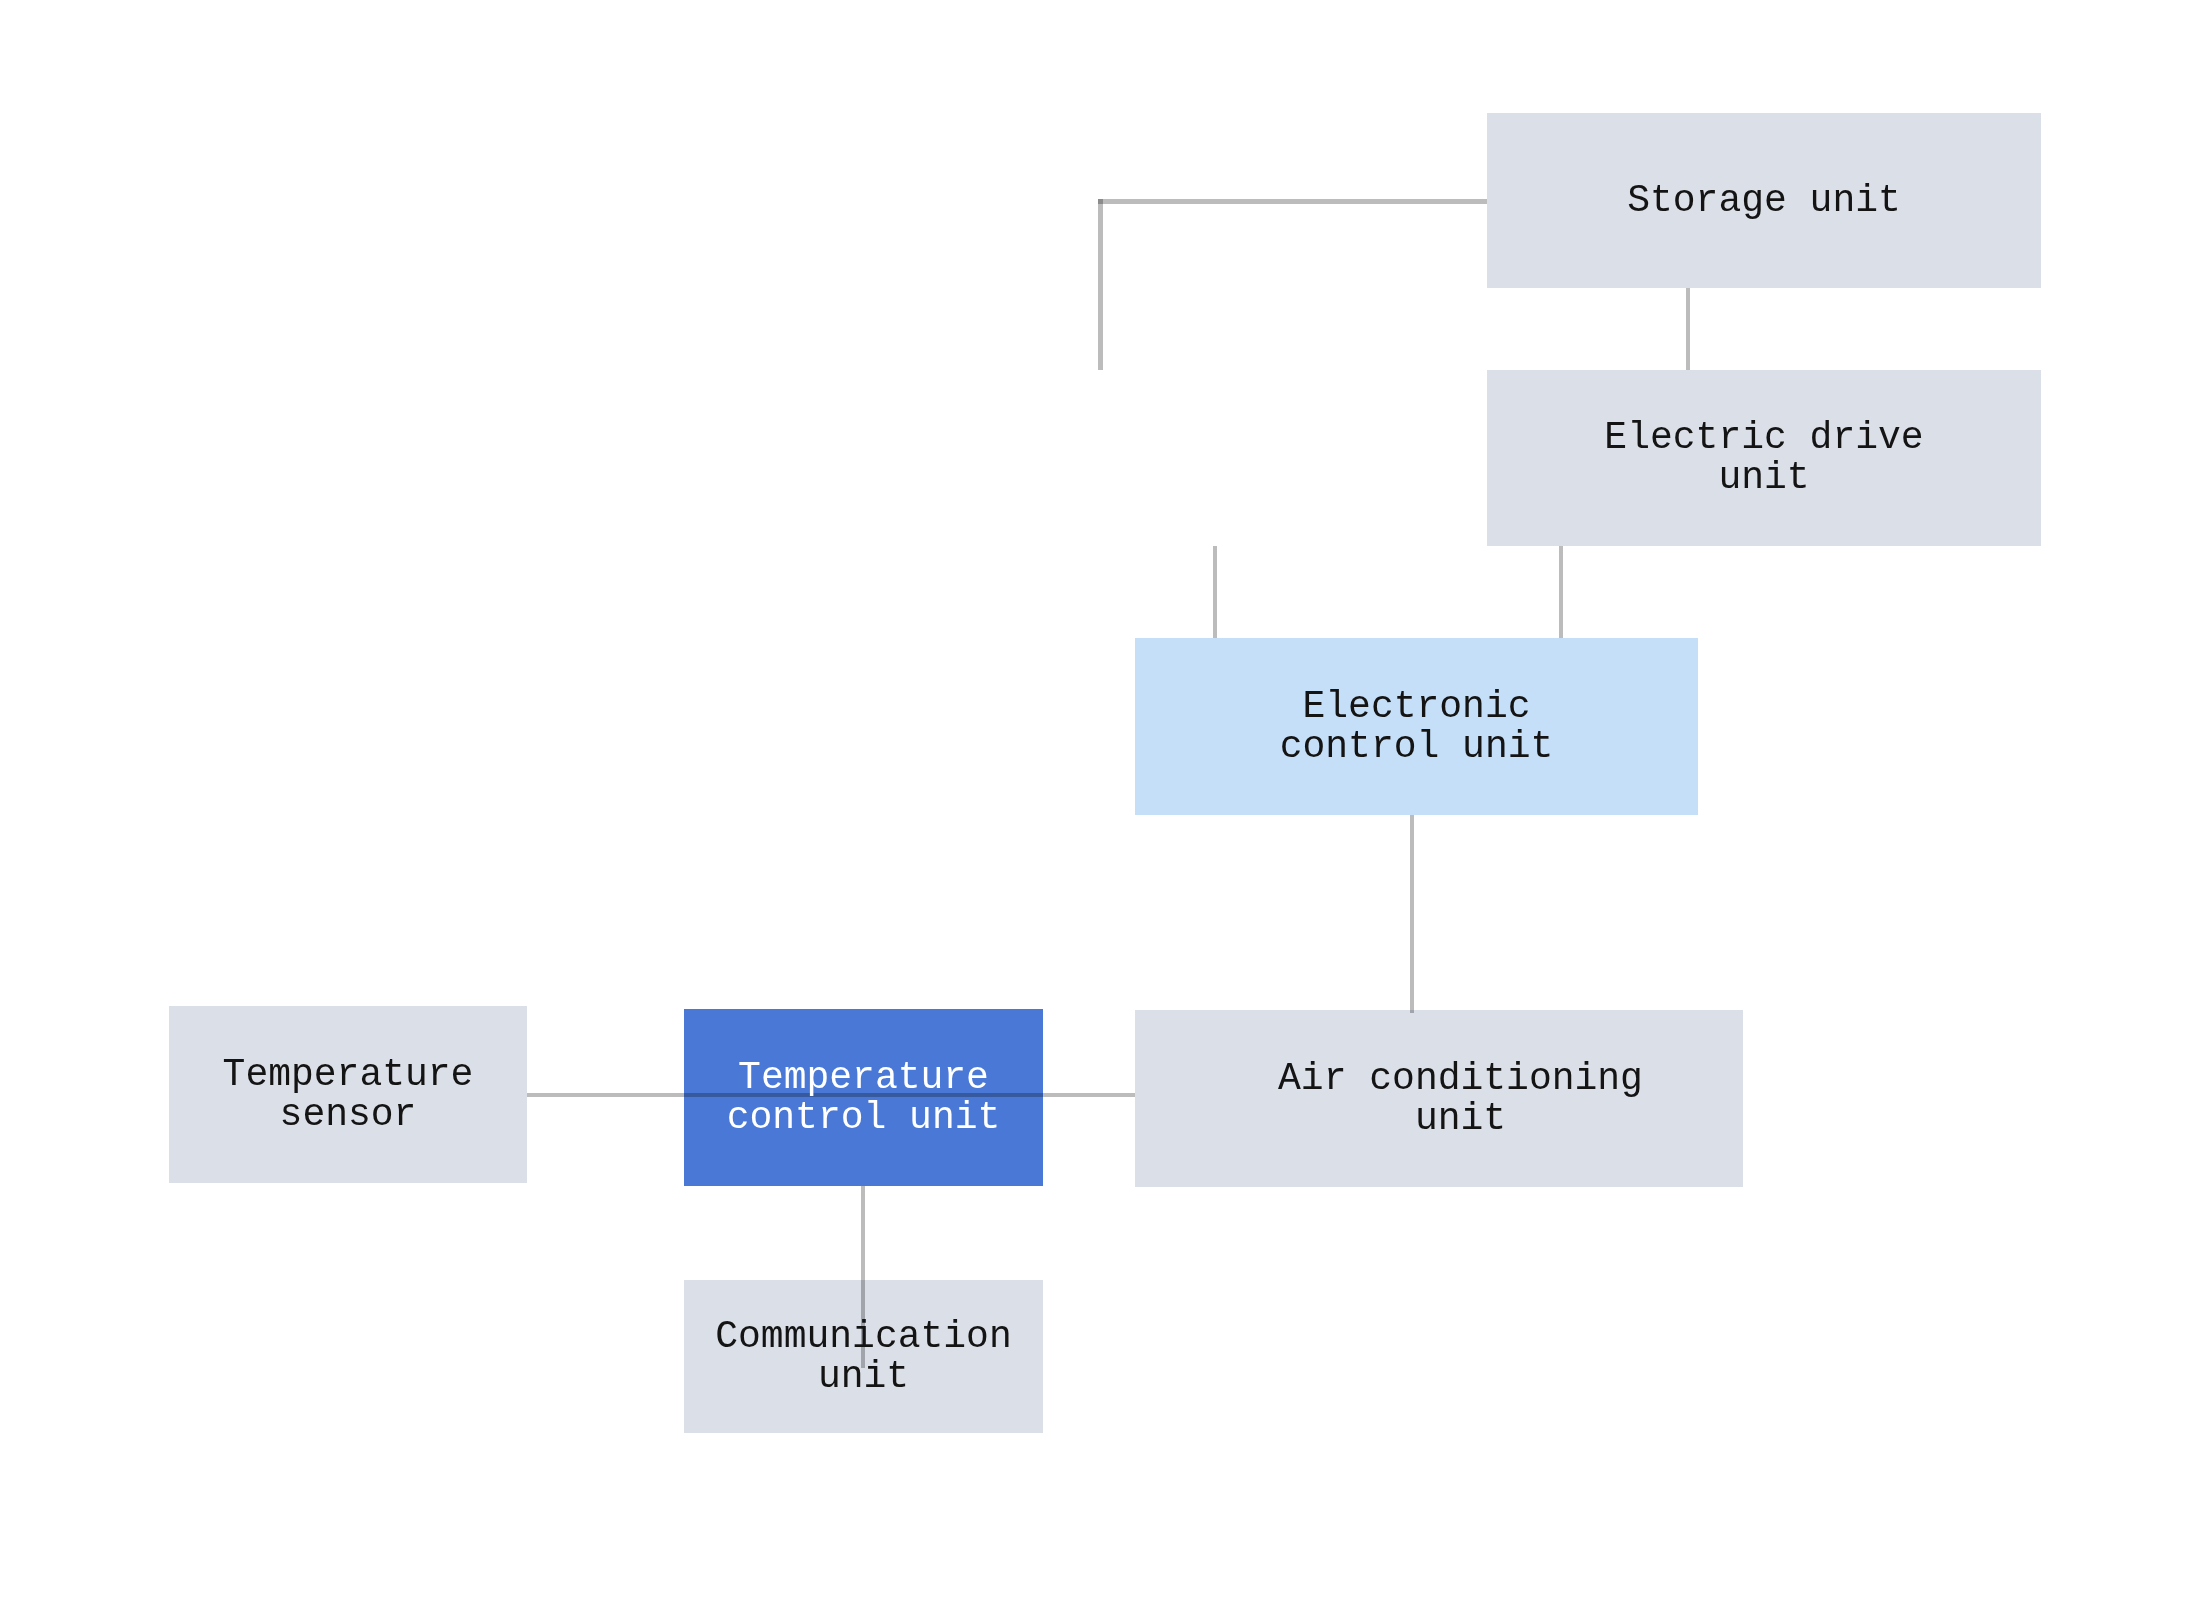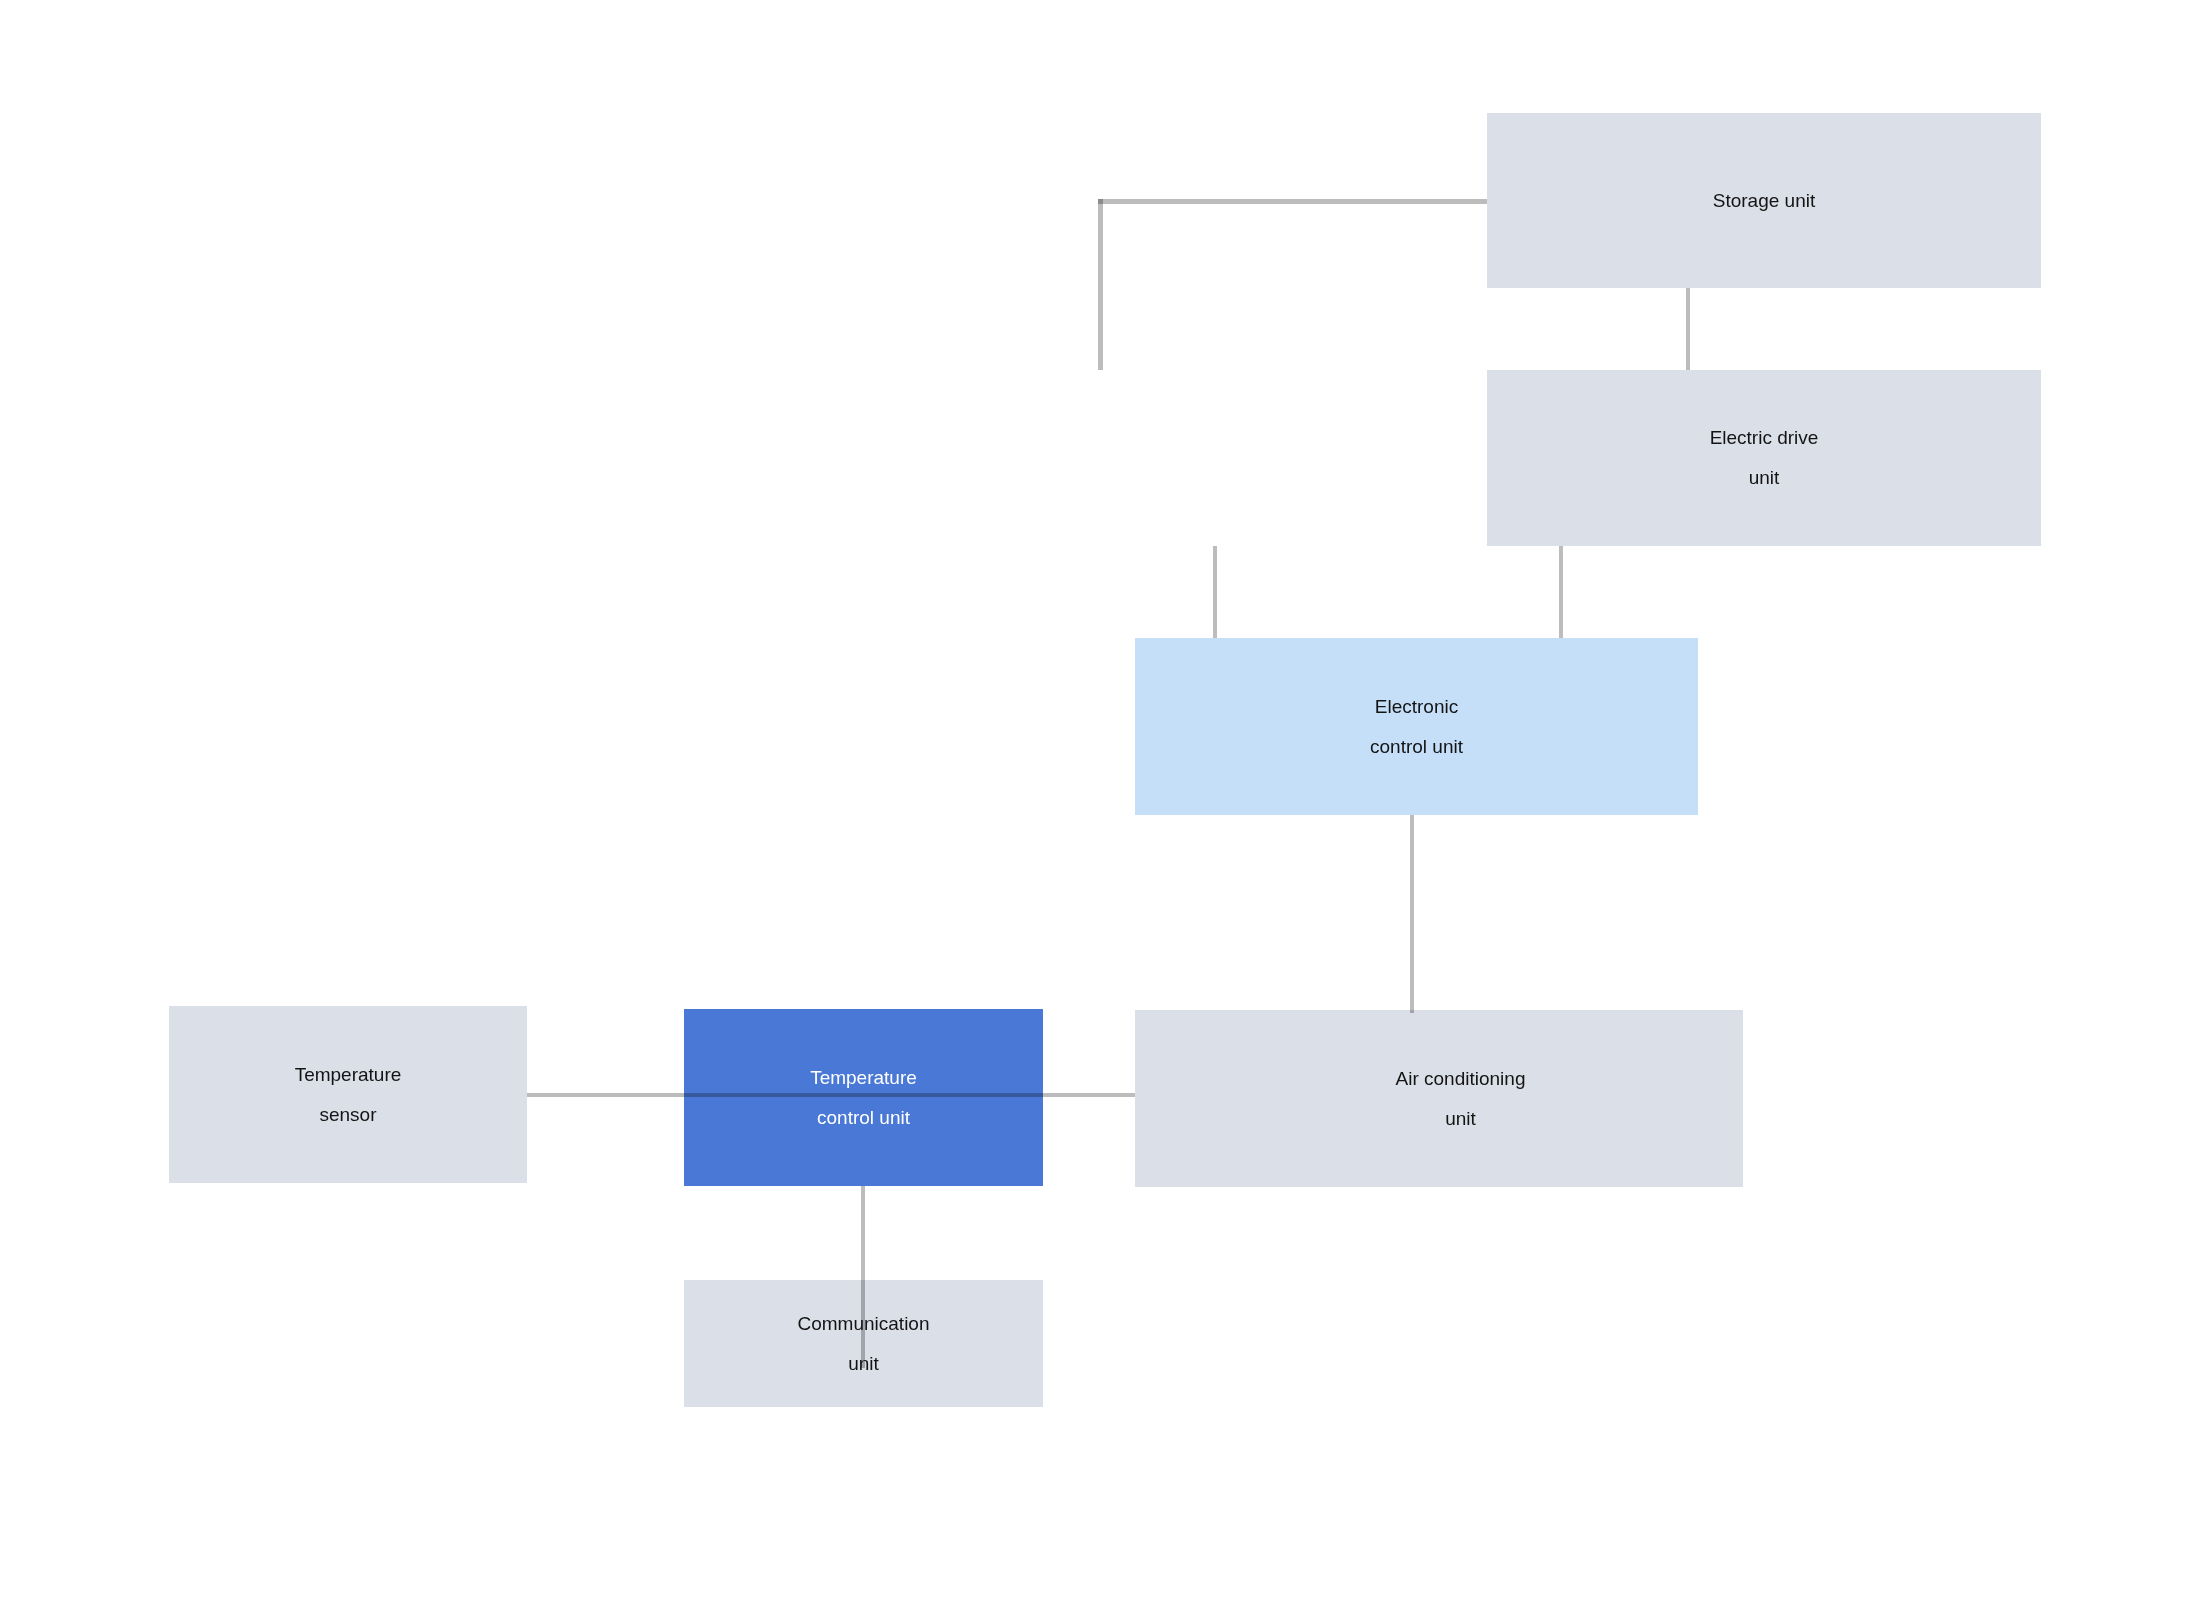--- a/index.html
+++ b/index.html
@@ -18,24 +18,25 @@
   .node {
     position: absolute;
     display: flex;
     align-items: center;
     justify-content: center;
     text-align: center;
   }
   .node .label {
     position: relative;
     z-index: 2;
-    font-size: 19px;
+    font-size: 38px;
     line-height: 40px;
     white-space: pre-line;
     color: #141414;
+    font-family: Liberation Mono, monospace;
   }
   .node.gray      { background: #dbdfe7; }
   .node.lightblue { background: #c5dff8; }
   .node.blue      { background: #4a78d6; }
   .node.blue .label { color: #ffffff; }
   .connector {
     position: absolute;
     z-index: 1;
     background: #bcbcbc;
     mix-blend-mode: multiply;
@@ -61,21 +62,21 @@
 sensor</span>
     </div>
     <div class="node blue" style="left: 684px; top: 1009px; width: 359px; height: 177px;">
       <span class="label">Temperature
 control unit</span>
     </div>
     <div class="node gray" style="left: 1135px; top: 1010px; width: 565px; height: 177px; padding-left: 43px;">
       <span class="label">Air conditioning
 unit</span>
     </div>
-    <div class="node gray" style="left: 684px; top: 1280px; width: 359px; height: 127px; justify-content: center;">
+    <div class="node gray" style="left: 684px; top: 1280px; width: 359px; height: 153px; justify-content: center;">
       <span class="label">Communication
 unit</span>
     </div>
     <div class="connector" style="left: 1098px; top: 199px; width: 5px; height: 171px;"></div>
     <div class="connector" style="left: 1098px; top: 199px; width: 389px; height: 5px;"></div>
     <div class="connector" style="left: 1686px; top: 288px; width: 4px; height: 82px;"></div>
     <div class="connector" style="left: 1213px; top: 546px; width: 4px; height: 92px;"></div>
     <div class="connector" style="left: 1559px; top: 546px; width: 4px; height: 92px;"></div>
     <div class="connector" style="left: 1410px; top: 815px; width: 4px; height: 198px;"></div>
     <div class="connector" style="left: 527px; top: 1093px; width: 608px; height: 4px;"></div>

